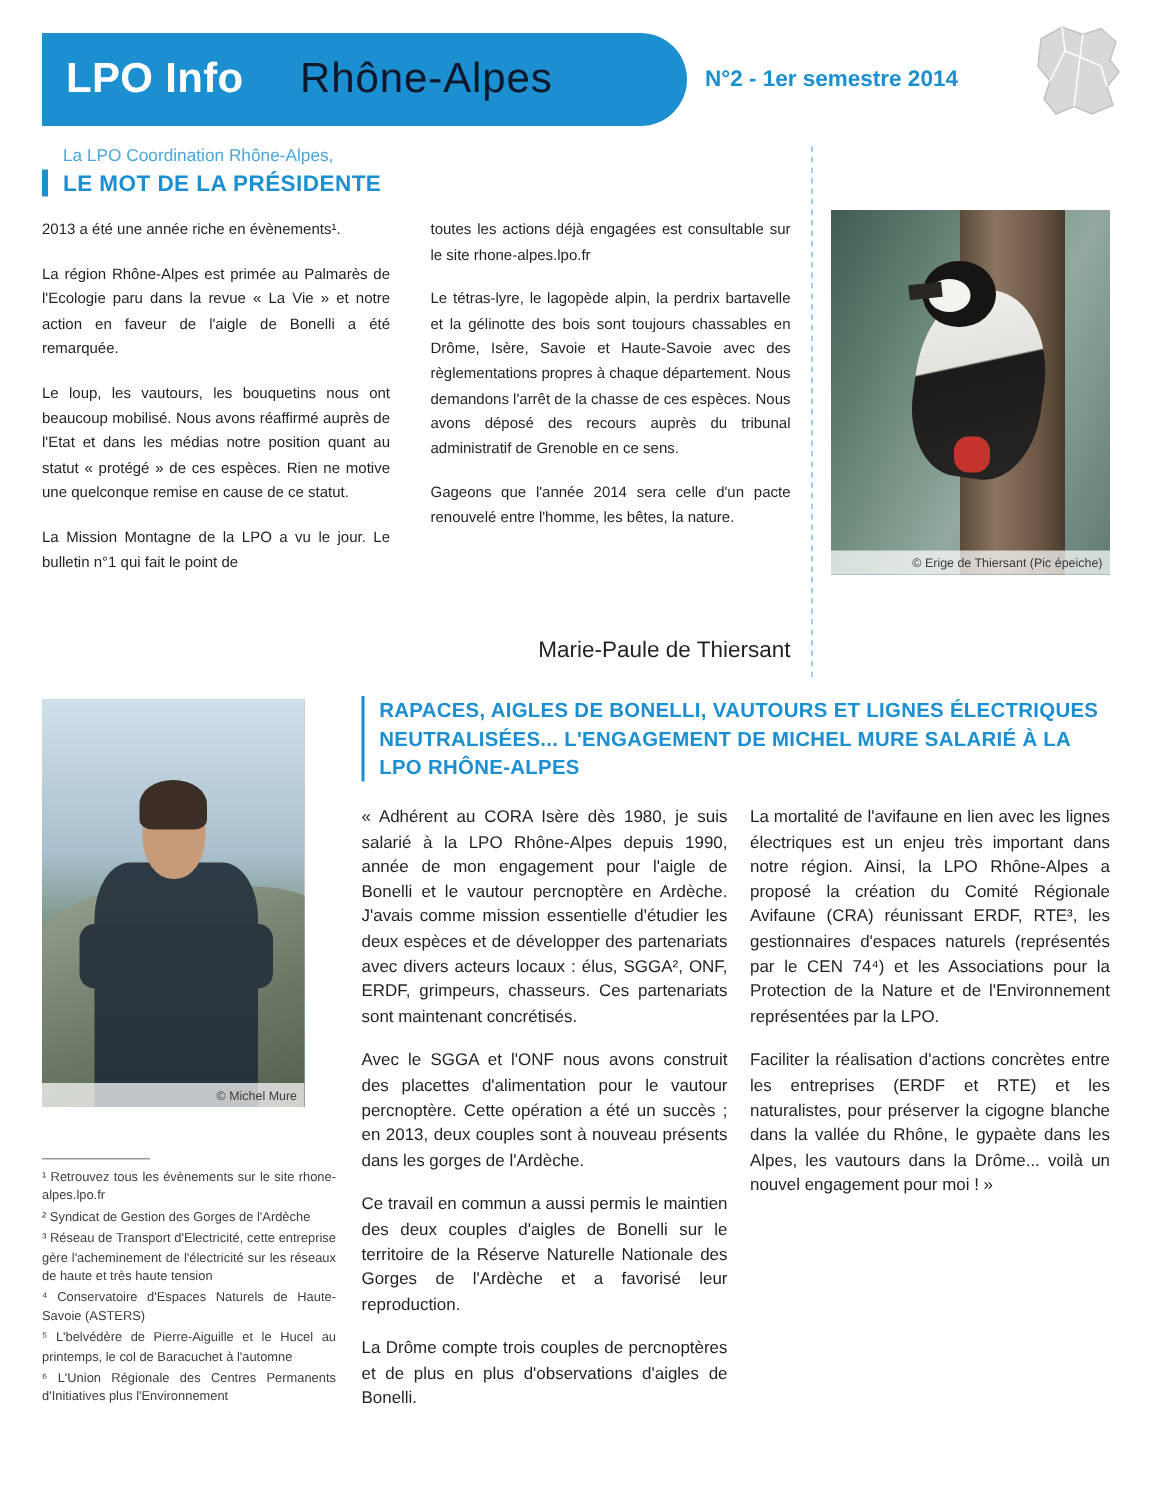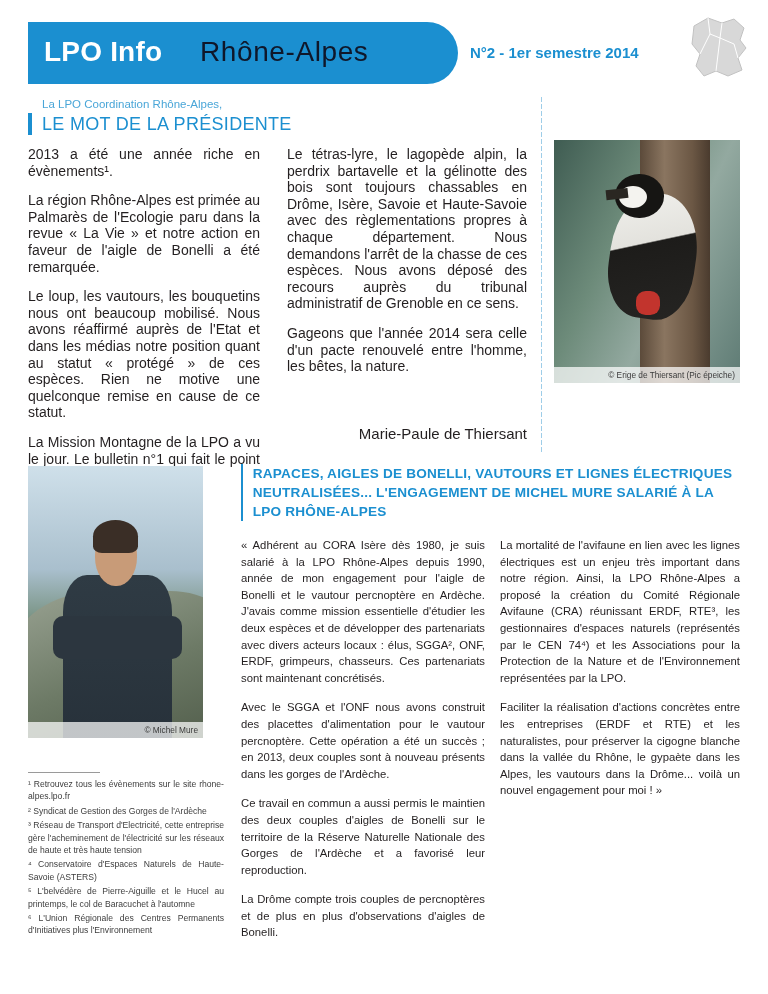--- a/index.html
+++ b/index.html
@@ -83,30 +83,30 @@
     display: flex;
     align-items: stretch;
   }
   .editorial-head .bar {
     width: 4px;
     background: #1b8fd0;
     margin-right: 10px;
   }
   .editorial-head .heading {
     color: #1b8fd0;
-    font-size: 18px;
-    font-weight: normal;
+    font-size: 15px;
+    font-weight: bold;
     letter-spacing: 0.3px;
     padding-top: 1px;
   }
 
   
   .edito-col {
     position: absolute;
-    font-size: 14px;
+    font-size: 10px;
     line-height: 16.6px;
     text-align: justify;
     color: #231f20;
   }
   .edito-col p {
     margin: 0 0 13px 0;
   }
   #edito-col-1 { left: 28px;  top: 146px; width: 232px; }
   #edito-col-2 { left: 287px; top: 146px; width: 240px; }
 
@@ -354,20 +354,21 @@
 </div>
 
 <div class="edito-col" id="edito-col-1">
   <p>2013 a été une année riche en évènements¹.</p>
   <p>La région Rhône-Alpes est primée au Palmarès de l'Ecologie paru dans la revue « La Vie » et notre action en faveur de l'aigle de Bonelli a été remarquée.</p>
   <p>Le loup, les vautours, les bouquetins nous ont beaucoup mobilisé. Nous avons réaffirmé auprès de l'Etat et dans les médias notre position quant au statut « protégé » de ces espèces. Rien ne motive une quelconque remise en cause de ce statut.</p>
   <p>La Mission Montagne de la LPO a vu le jour. Le bulletin n°1 qui fait le point de</p>
 </div>
 
 <div class="edito-col" id="edito-col-2">
+  <p>toutes les actions déjà engagées est consultable sur le site rhone-alpes.lpo.fr</p>
   <p>Le tétras-lyre, le lagopède alpin, la perdrix bartavelle et la gélinotte des bois sont toujours chassables en Drôme, Isère, Savoie et Haute-Savoie avec des règlementations propres à chaque département. Nous demandons l'arrêt de la chasse de ces espèces. Nous avons déposé des recours auprès du tribunal administratif de Grenoble en ce sens.</p>
   <p>Gageons que l'année 2014 sera celle d'un pacte renouvelé entre l'homme, les bêtes, la nature.</p>
 </div>
 
 <div class="signature">Marie-Paule de Thiersant</div>
 
 <div class="dot-sep"></div>
 
 <div class="bird-photo">
   <div class="bird-bg"></div>

